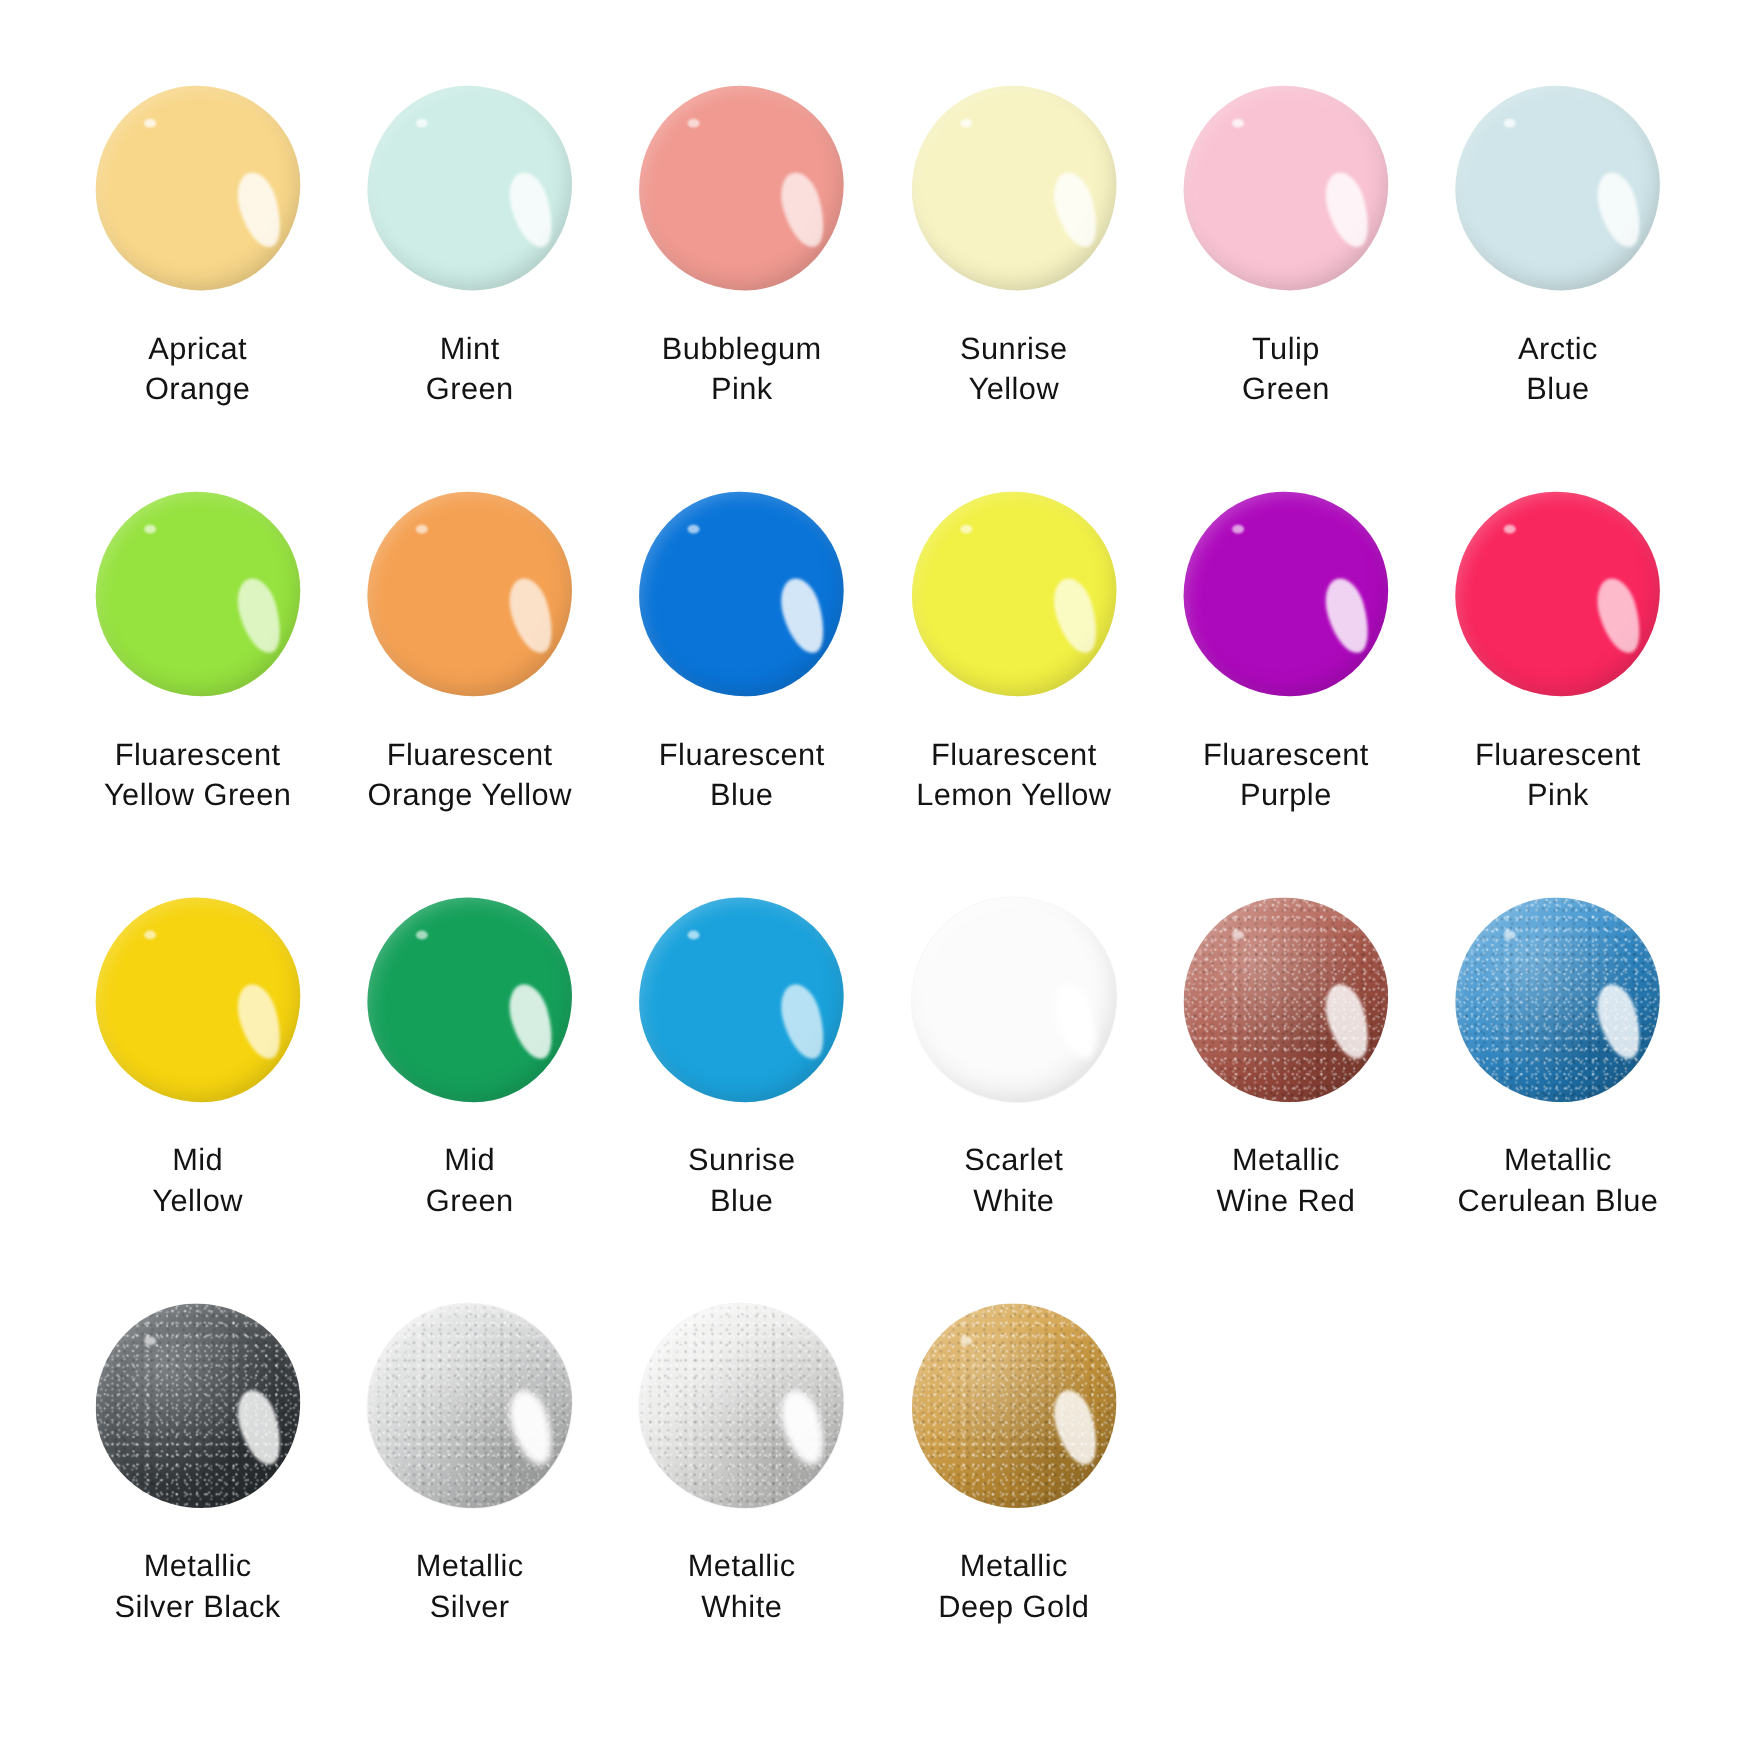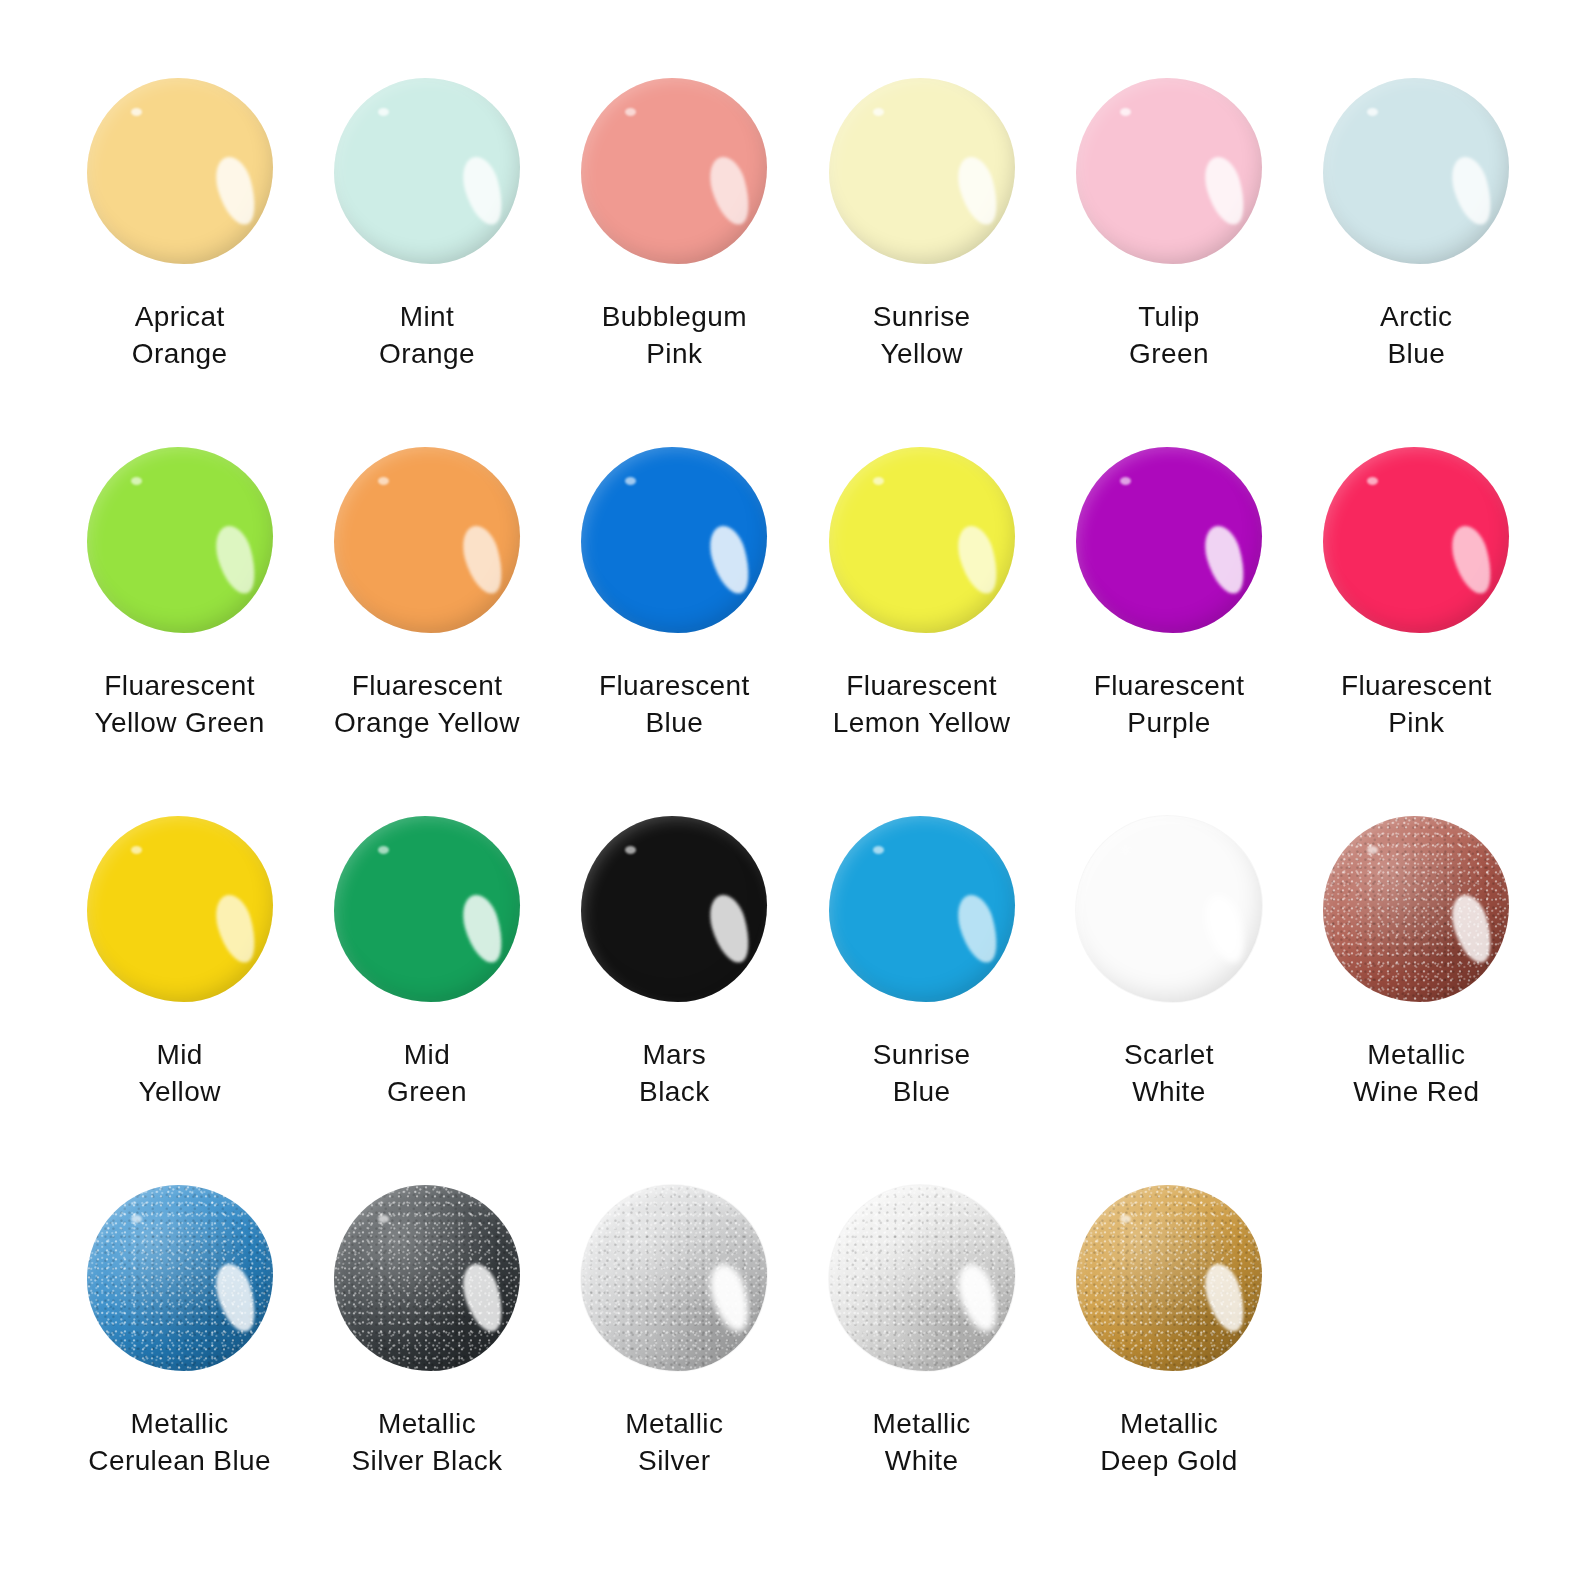--- a/index.html
+++ b/index.html
@@ -139,21 +139,21 @@
         <div class="swatch-label">Apricat
 Orange</div>
       </div>
       <div class="swatch-cell">
         <div class="blob-wrap pale">
           <div class="blob" style="--c: #CDEDE6;"></div>
           <div class="gloss-main"></div>
           <div class="gloss-speck"></div>
         </div>
         <div class="swatch-label">Mint
-Orange</div>
+Green</div>
       </div>
       <div class="swatch-cell">
         <div class="blob-wrap mid">
           <div class="blob" style="--c: #F09A91;"></div>
           <div class="gloss-main"></div>
           <div class="gloss-speck"></div>
         </div>
         <div class="swatch-label">Bubblegum
 Pink</div>
       </div>
@@ -250,29 +250,20 @@
       <div class="swatch-cell">
         <div class="blob-wrap dark">
           <div class="blob" style="--c: #15A05A;"></div>
           <div class="gloss-main"></div>
           <div class="gloss-speck"></div>
         </div>
         <div class="swatch-label">Mid
 Green</div>
       </div>
       <div class="swatch-cell">
-        <div class="blob-wrap dark">
-          <div class="blob" style="--c: #121212;"></div>
-          <div class="gloss-main"></div>
-          <div class="gloss-speck"></div>
-        </div>
-        <div class="swatch-label">Mars
-Black</div>
-      </div>
-      <div class="swatch-cell">
         <div class="blob-wrap mid">
           <div class="blob" style="--c: #1BA2DC;"></div>
           <div class="gloss-main"></div>
           <div class="gloss-speck"></div>
         </div>
         <div class="swatch-label">Sunrise
 Blue</div>
       </div>
       <div class="swatch-cell">
         <div class="blob-wrap whiteish">

